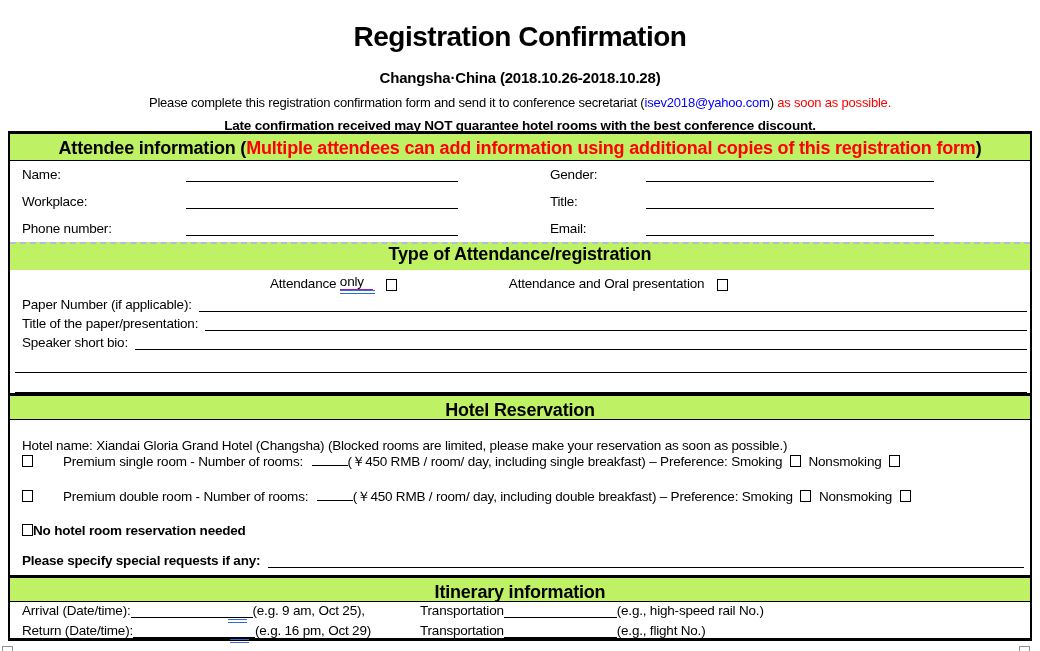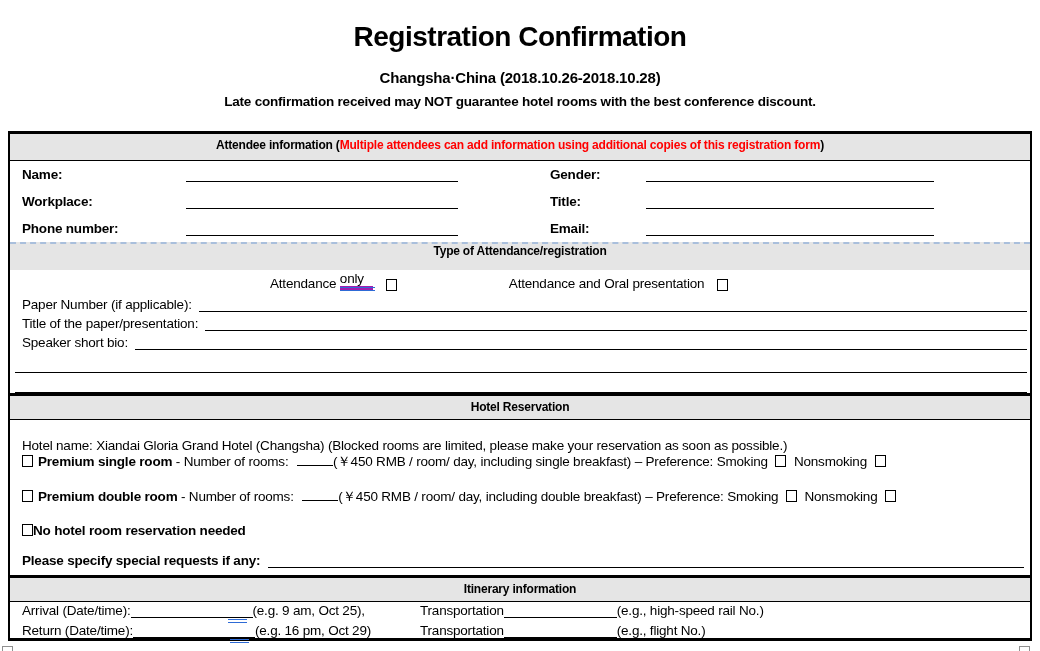--- a/index.html
+++ b/index.html
@@ -13,56 +13,56 @@
   .doc-subtitle { font-size:15px; font-weight:700; margin-top:9px; }
   .doc-instruction { font-size:13px; margin-top:9px; }
   .email-link { color:#0000FF; text-decoration:none; cursor:pointer; }
   .red { color:#FF0000; }
   .doc-latenote { font-size:13.5px; font-weight:700; margin-top:8px; }
 
   .form-table {
     position:absolute; left:8px; top:131px; width:1024px; height:510px;
     border:2px solid #000; border-top-width:3px; border-bottom-width:3px; background:#fff;
   }
-  .sec-header { text-align:center; font-weight:700; font-size:12px; background:#e5e5e5; }
+  .sec-header { text-align:center; font-weight:700; font-size:18px; background:#bef264; }
   .attendee-header { height:27px; padding-top:4px; border-bottom:1px solid #000; }
   .type-header   { height:28px; border-top:2px dashed #A9BFDC; }
   .mid-header    { height:27px; padding-top:4px; border-top:3px solid #000; border-bottom:1px solid #000; }
 
-  .field-row { display:flex; align-items:flex-end; height:27px; padding:0 10px 6px 12px; font-size:13.5px;font-weight:bold; }
+  .field-row { display:flex; align-items:flex-end; height:27px; padding:0 10px 6px 12px; font-size:13.5px; }
   .f-line { border-bottom:1px solid #000; height:2px; }
   .fl-label { width:164px; white-space:nowrap; }
   .fl-line  { width:272px; }
   .fr-label { width:96px; margin-left:92px; white-space:nowrap; }
   .fr-line  { width:288px; }
 
   .options-row { display:flex; align-items:flex-end; height:26px; padding:0 8px 5px; font-size:13.5px; }
   .opt { display:flex; align-items:flex-end; white-space:pre; }
   .opt1 { margin-left:252px; }
   .opt2 { margin-left:112px; }
   .cb { display:inline-block; width:11px; height:12px; border:1px solid #000; background:#fff; flex:none; }
   .opt .cb { margin-left:13px; }
-  .only-wrap { border-bottom:5px solid #a21caf; padding-right:9px; position:relative; }
+  .only-wrap { border-bottom:2px solid #a21caf; padding-right:9px; position:relative; }
   .only-wrap::after {
     content:""; position:absolute; left:0; right:-2px; bottom:-5px; height:1px;
     border-top:1px solid #2E6BD6; border-bottom:1px solid #2E6BD6; padding-top:1px;
   }
 
   .ll-row { display:flex; align-items:flex-end; height:19px; padding:0 3px 3px 12px; font-size:13.5px; }
   .ll-row .lab { white-space:nowrap; margin-right:7px; }
   .fill { flex:1; border-bottom:1px solid #000; height:2px; }
   .blank-row { height:20px; margin:0 3px 0 5px; border-bottom:1px solid #000; }
 
   .hotel-name-row { padding:18px 8px 0 12px; font-size:13.5px; height:24px; white-space:nowrap; }
   .room-row { padding:9px 8px 0 12px; font-size:13.5px; white-space:nowrap; height:29px; }
   .room-row.second { padding-top:15px; height:35px; }
   .inline-cb { vertical-align:-1px; }
   .room-row .lead-cb { margin-right:5px; }
   .room-row .mid-cb { margin:0 4px; }
-  .b { font-weight:700; }
+  .b { font-weight:400;margin-left:25px; }
   .blank-sm { display:inline-block; width:36px; border-bottom:1px solid #000; height:13px; margin-left:5px; }
   .nores-row { padding:15px 8px 0 12px; font-size:13.5px; height:33px; font-weight:700; white-space:nowrap; }
   .special-row { display:flex; align-items:flex-end; height:34px; padding:0 6px 7px 12px; font-size:13.5px; }
   .special-row .lab { font-weight:700; white-space:nowrap; margin-right:8px; }
 
   .itin-row { display:flex; align-items:flex-end; height:20px; padding:0 8px 4px 12px; font-size:13.5px; }
   .itin-left { width:398px; display:flex; align-items:flex-end; flex:none; }
   .it-label, .it-hint, .t-label, .t-hint { white-space:nowrap; }
   .it-blank { width:122px; border-bottom:1px solid #000; height:2px; position:relative; flex:none; }
   .it-blank::after {
@@ -74,20 +74,21 @@
   .partial-cb { position:absolute; width:11px; height:5px; border:1px solid #909090; border-bottom:none; top:646px; background:#fff; }
   .partial-cb.left { left:2px; }
   .partial-cb.right { left:1019px; }
 </style>
 </head>
 <body>
 
 <div class="doc-header">
   <h1 class="doc-title">Registration Confirmation</h1>
   <div class="doc-subtitle">Changsha·China (2018.10.26-2018.10.28)</div>
+  <div class="doc-instruction"><span>Please complete this registration confirmation form and send it to conference secretariat (</span><a class="email-link">isev2018@yahoo.com</a><span>)</span><span class="red"> as soon as possible.</span></div>
   <div class="doc-latenote">Late confirmation received may NOT guarantee hotel rooms with the best conference discount.</div>
 </div>
 
 <div class="form-table">
 
   <div class="sec-header attendee-header"><span>Attendee information (</span><span class="red">Multiple attendees can add information using additional copies of this registration form</span><span>)</span></div>
 
   <div class="field-row">
     <span class="fl-label">Name:</span>
     <span class="f-line fl-line"></span>

